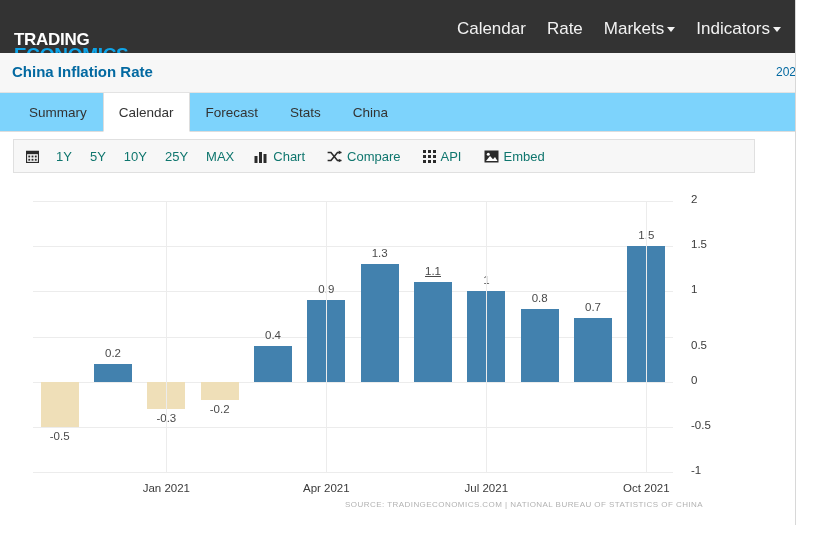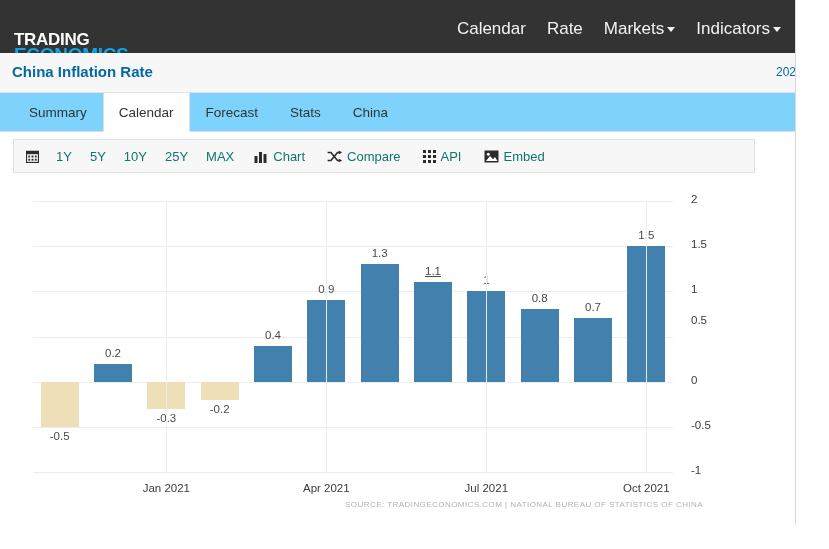--- a/index.html
+++ b/index.html
@@ -305,21 +305,21 @@
         <div class="blabel" style="width: 64px; left: 581.333px; top: 28.1667px;">1.5</div>
         <div class="vline" style="left: 133.333px;"></div>
         <div class="vline" style="left: 293.333px;"></div>
         <div class="vline" style="left: 453.333px;"></div>
         <div class="vline" style="left: 613.333px;"></div>
       </div>
     <div id="yaxis">
         <div class="ylab" style="left: 678px; top: 11px;">2</div>
         <div class="ylab" style="left: 678px; top: 56.1667px;">1.5</div>
         <div class="ylab" style="left: 678px; top: 101.333px;">1</div>
-        <div class="ylab" style="left: 678px; top: 132px; text-align: right;">0.5</div>
+        <div class="ylab" style="left: 678px; top: 157px; text-align: right;">0.5</div>
         <div class="ylab" style="left: 678px; top: 191.667px;">0</div>
         <div class="ylab" style="left: 678px; top: 236.833px;">-0.5</div>
         <div class="ylab" style="left: 678px; top: 282px;">-1</div>
       </div>
     <div id="xaxis">
         <div class="xlab" style="width: 100px; left: 103.333px; top: 300px;">Jan 2021</div>
         <div class="xlab" style="width: 100px; left: 263.333px; top: 300px;">Apr 2021</div>
         <div class="xlab" style="width: 100px; left: 423.333px; top: 300px;">Jul 2021</div>
         <div class="xlab" style="width: 100px; left: 583.333px; top: 300px;">Oct 2021</div>
       </div>

